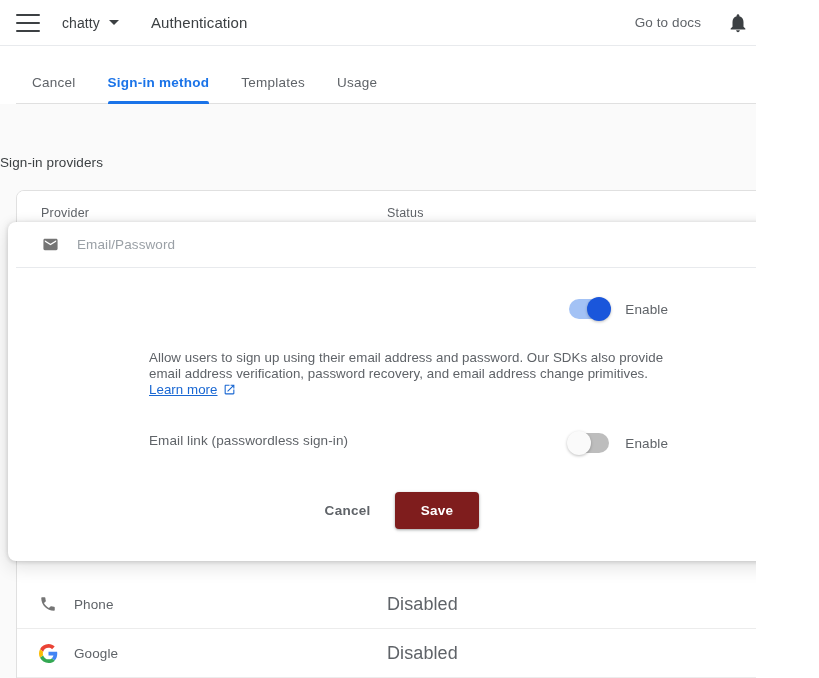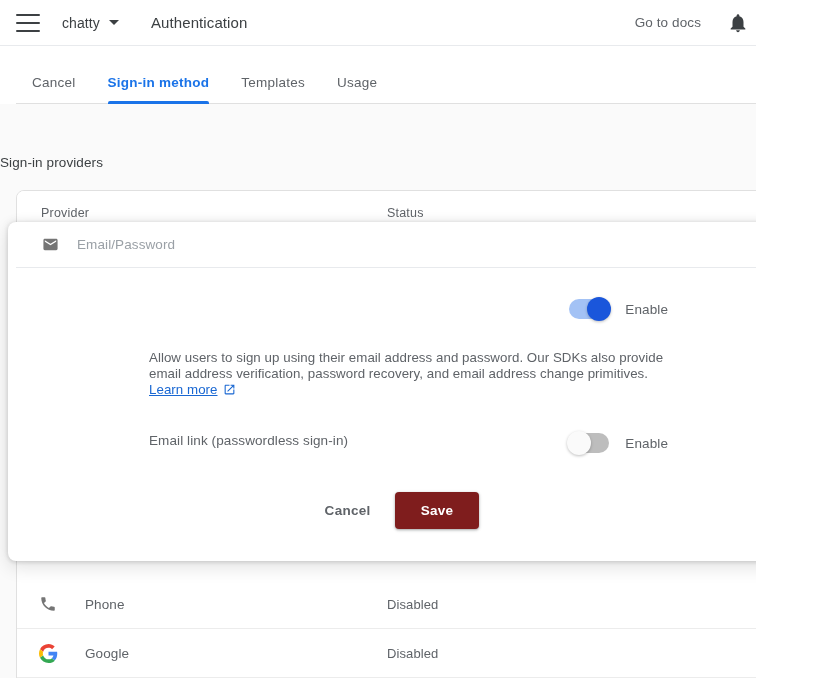--- a/index.html
+++ b/index.html
@@ -95,25 +95,25 @@
   }
   .th { font-size: 12.5px; color: #5f6368; letter-spacing: .2px; }
   .th.provider { padding-left: 24px; width: 370px; }
   .th.status { }
 
   .prow {
     height: 49px; display: flex; align-items: center;
     border-bottom: 1px solid #ececec; background: #fff; cursor: pointer;
   }
   .prow .pname {
-    display: flex; align-items: center; width: 370px; padding-left: 22px; gap: 11px;
+    display: flex; align-items: center; width: 370px; padding-left: 22px;
   }
   .prow .pname .picon { width: 22px; margin-right: 13px; display: flex; align-items: center; justify-content: flex-start; }
   .prow .pname .plabel { font-size: 13.5px; color: #5f6368; letter-spacing: .1px; }
-  .prow .pstatus { font-size: 13px; color: #5f6368; letter-spacing: .1px; }
+  .prow .pstatus { font-size: 18px; color: #5f6368; letter-spacing: .1px; }
 
   
   .dialog {
     position: absolute; left: 8px; top: 118px; width: 802px; height: 339px;
     background: #ffffff; border-radius: 8px;
     box-shadow: 0 1px 4px rgba(0,0,0,.14), 0 6px 18px rgba(0,0,0,.12), 0 -2px 8px rgba(0,0,0,.05);
     z-index: 10;
   }
   .dlg-head {
     display: flex; align-items: center; height: 45px; padding-left: 32px;

